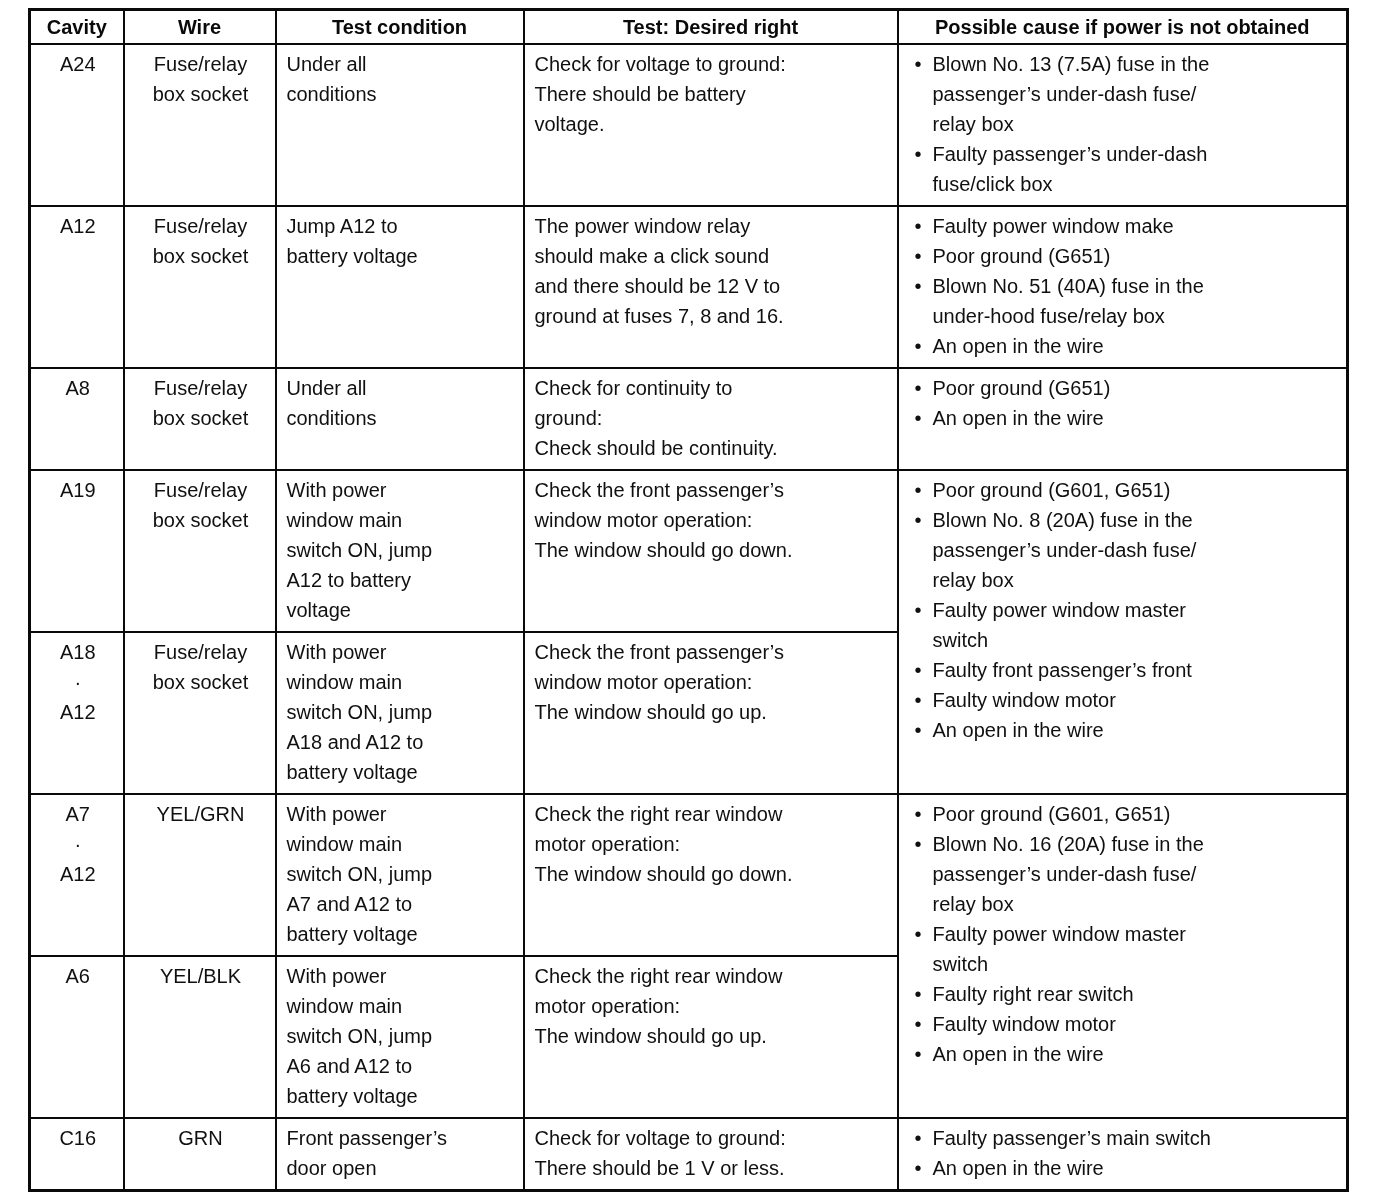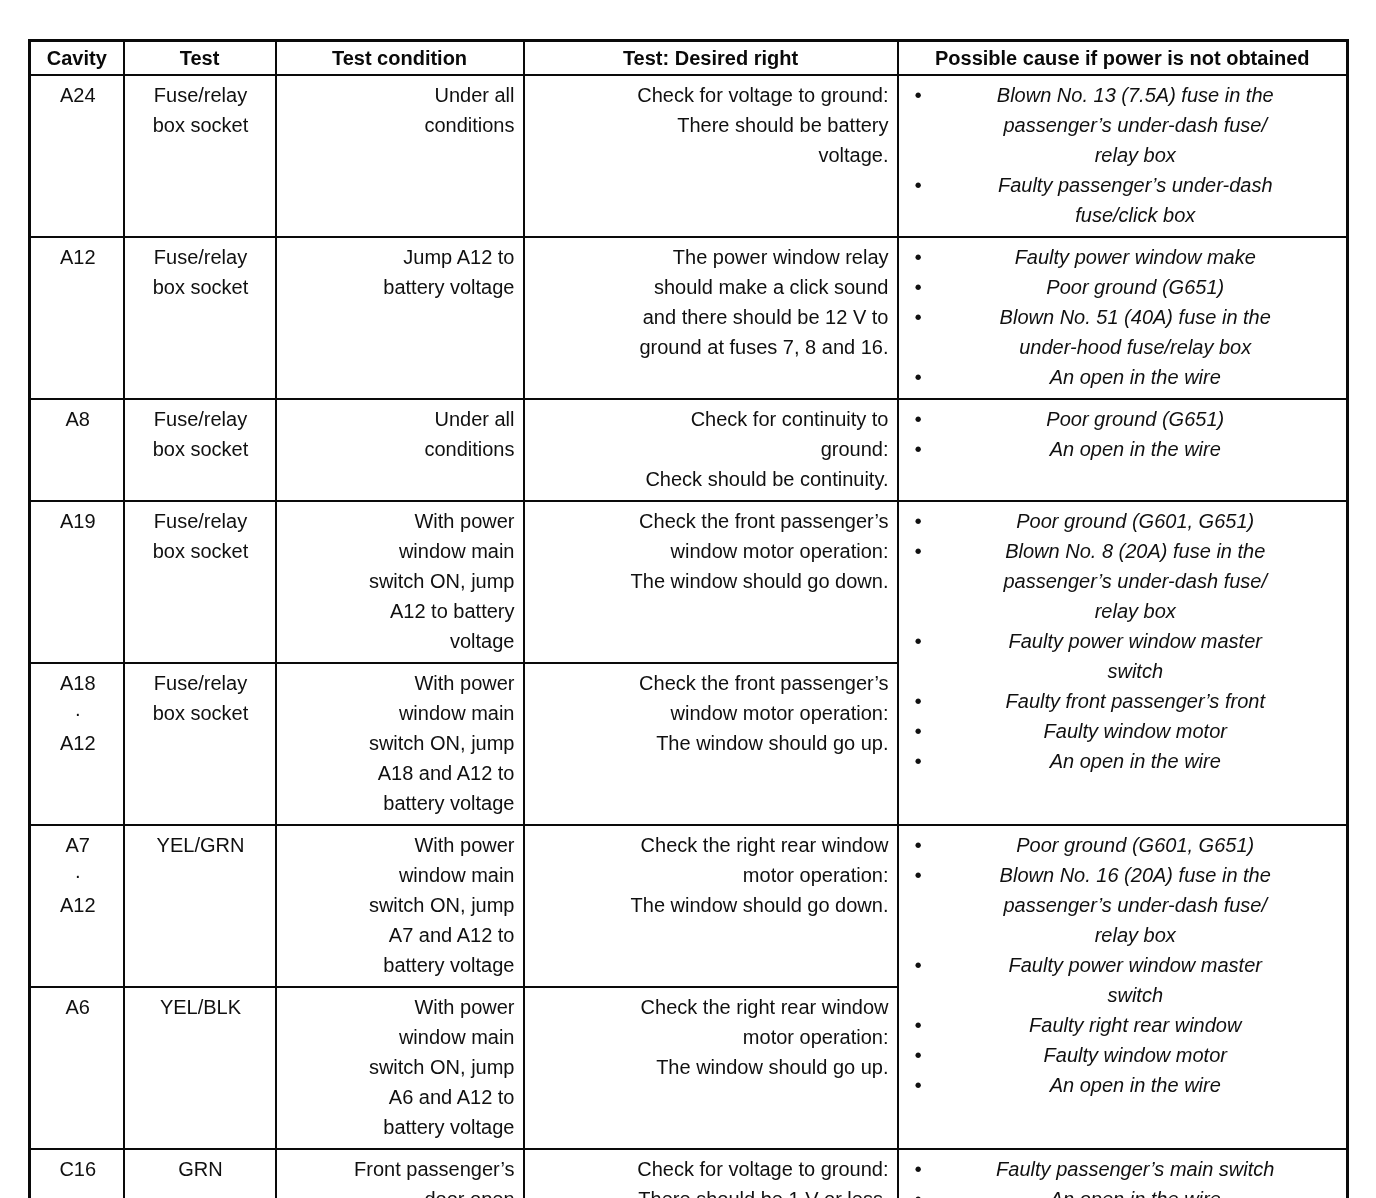--- a/index.html
+++ b/index.html
@@ -4,21 +4,21 @@
 <style>
   html, body {
     margin: 0;
     padding: 0;
     background: #ffffff;
   }
   .page {
     width: 1376px;
     height: 1198px;
     box-sizing: border-box;
-    padding: 39px 28px;
+    padding: 8px 28px;
     background: #ffffff;
     font-family: "Liberation Sans", "DejaVu Sans", sans-serif;
     color: #0c0c0c;
   }
   table.troubleshoot {
     border-collapse: collapse;
     width: 1318px;
     table-layout: fixed;
     background: #ffffff;
   }
@@ -45,28 +45,27 @@
     padding: 4px 8px 6px 10px;
     color: #101010;
   }
   td.col-cavity, td.col-wire {
     text-align: center;
     white-space: pre-line;
     padding-left: 4px;
     padding-right: 4px;
   }
   td.col-condition, td.col-result {
-    text-align: right;
+    text-align: left;
     white-space: pre-line;
     border-radius: 11px;
   }
   td.col-causes {
-    text-align: center;
+    text-align: left;
     padding-left: 12px;
-    font-style: italic;
   }
   .bullet-item {
     position: relative;
     padding-left: 24px;
     white-space: pre-line;
   }
   .bullet-item::before {
     content: "\2022";
     position: absolute;
     left: 6px;
@@ -81,21 +80,21 @@
     <colgroup>
       <col style="width:94px">
       <col style="width:152px">
       <col style="width:248px">
       <col style="width:374px">
       <col style="width:450px">
     </colgroup>
     <thead>
       <tr>
           <th>Cavity</th>
-          <th>Test</th>
+          <th>Wire</th>
           <th>Test condition</th>
           <th>Test: Desired right</th>
           <th>Possible cause if power is not obtained</th>
         </tr>
     </thead>
     <tbody>
         <tr>
           <td class="col-cavity">A24</td>
           <td class="col-wire">Fuse/relay
 box socket</td>
@@ -196,21 +195,21 @@
           <td class="col-result">Check the right rear window
 motor operation:
 The window should go down.</td>
           <td class="col-causes" rowspan="2">
             <div class="bullet-item">Poor ground (G601, G651)</div>
             <div class="bullet-item">Blown No. 16 (20A) fuse in the
 passenger’s under-dash fuse/
 relay box</div>
             <div class="bullet-item">Faulty power window master
 switch</div>
-            <div class="bullet-item">Faulty right rear window</div>
+            <div class="bullet-item">Faulty right rear switch</div>
             <div class="bullet-item">Faulty window motor</div>
             <div class="bullet-item">An open in the wire</div>
           </td>
         </tr>
         <tr>
           <td class="col-cavity">A6</td>
           <td class="col-wire">YEL/BLK</td>
           <td class="col-condition">With power
 window main
 switch ON, jump

